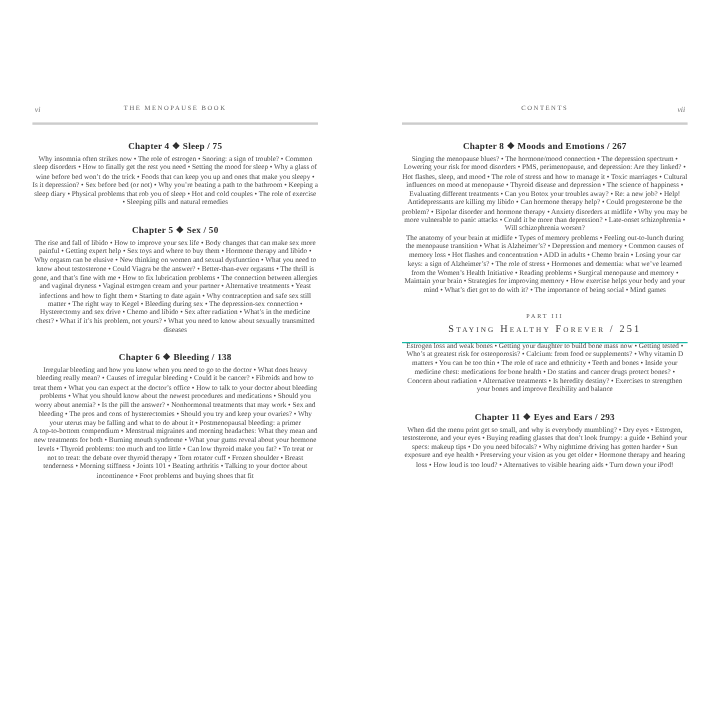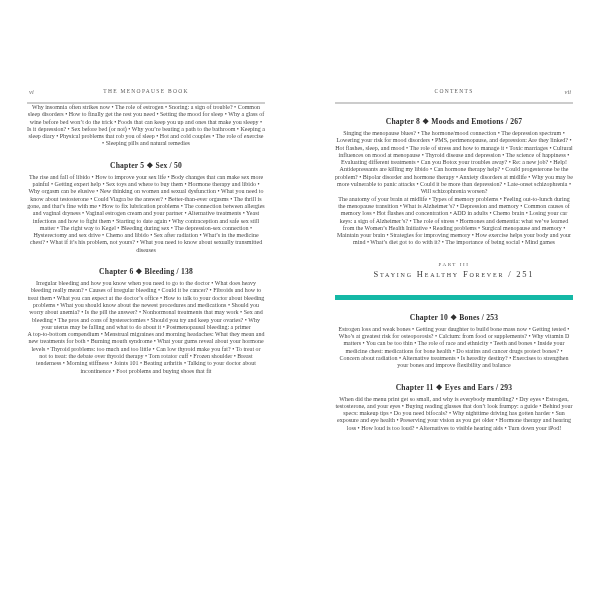--- a/index.html
+++ b/index.html
@@ -37,22 +37,22 @@
   }
   .chapter p {
     margin: 0;
     font-size: 6px; line-height: 7.3px;
     text-align: center;
     color: #464646;
   }
 
   .part-divider {
     margin-top: 15px;
-    border-bottom: 5px solid #14b8a6;
-    padding-bottom: 16px;
+    border-bottom: 1px solid #14b8a6;
+    padding-bottom: 6px;
   }
   .part-label {
     display: block; text-align: center;
     font-size: 5px; letter-spacing: 1.6px;
     color: #555; text-transform: uppercase;
   }
   .part-title {
     display: block; text-align: center;
     font-size: 8.5px; font-variant: small-caps;
     letter-spacing: 1.8px; color: #3a3a3a;
@@ -65,20 +65,21 @@
 <div class="spread">
 
   <section class="page page-left">
     <div class="page-header">
       <span class="folio">vi</span>
       <span class="running-head">THE MENOPAUSE BOOK</span>
     </div>
     <div class="header-rule"></div>
 
     <article class="chapter">
+      <h2>Chapter 4 ❖ Sleep / 75</h2>
       <p>Why insomnia often strikes now • The role of estrogen • Snoring: a sign of trouble? • Common sleep disorders • How to finally get the rest you need • Setting the mood for sleep • Why a glass of wine before bed won’t do the trick • Foods that can keep you up and ones that make you sleepy • Is it depression? • Sex before bed (or not) • Why you’re beating a path to the bathroom • Keeping a sleep diary • Physical problems that rob you of sleep • Hot and cold couples • The role of exercise • Sleeping pills and natural remedies</p>
     </article>
 
     <article class="chapter">
       <h2>Chapter 5 ❖ Sex / 50</h2>
       <p>The rise and fall of libido • How to improve your sex life • Body changes that can make sex more painful • Getting expert help • Sex toys and where to buy them • Hormone therapy and libido • Why orgasm can be elusive • New thinking on women and sexual dysfunction • What you need to know about testosterone • Could Viagra be the answer? • Better-than-ever orgasms • The thrill is gone, and that’s fine with me • How to fix lubrication problems • The connection between allergies and vaginal dryness • Vaginal estrogen cream and your partner • Alternative treatments • Yeast infections and how to fight them • Starting to date again • Why contraception and safe sex still matter • The right way to Kegel • Bleeding during sex • The depression-sex connection • Hysterectomy and sex drive • Chemo and libido • Sex after radiation • What’s in the medicine chest? • What if it’s his problem, not yours? • What you need to know about sexually transmitted diseases</p>
     </article>
 
     <article class="chapter">
       <h2>Chapter 6 ❖ Bleeding / 138</h2>
@@ -105,21 +106,20 @@
     <article class="chapter">
       <p>The anatomy of your brain at midlife • Types of memory problems • Feeling out-to-lunch during the menopause transition • What is Alzheimer’s? • Depression and memory • Common causes of memory loss • Hot flashes and concentration • ADD in adults • Chemo brain • Losing your car keys: a sign of Alzheimer’s? • The role of stress • Hormones and dementia: what we’ve learned from the Women’s Health Initiative • Reading problems • Surgical menopause and memory • Maintain your brain • Strategies for improving memory • How exercise helps your body and your mind • What’s diet got to do with it? • The importance of being social • Mind games</p>
     </article>
 
     <div class="part-divider">
       <span class="part-label">PART III</span>
       <span class="part-title">Staying Healthy Forever / 251</span>
     </div>
 
     <article class="chapter">
-      <h2>Chapter 10 ❖ Bones / 253</h2>
       <p>Estrogen loss and weak bones • Getting your daughter to build bone mass now • Getting tested • Who’s at greatest risk for osteoporosis? • Calcium: from food or supplements? • Why vitamin D matters • You can be too thin • The role of race and ethnicity • Teeth and bones • Inside your medicine chest: medications for bone health • Do statins and cancer drugs protect bones? • Concern about radiation • Alternative treatments • Is heredity destiny? • Exercises to strengthen your bones and improve flexibility and balance</p>
     </article>
 
     <article class="chapter">
       <h2>Chapter 11 ❖ Eyes and Ears / 293</h2>
       <p>When did the menu print get so small, and why is everybody mumbling? • Dry eyes • Estrogen, testosterone, and your eyes • Buying reading glasses that don’t look frumpy: a guide • Behind your specs: makeup tips • Do you need bifocals? • Why nighttime driving has gotten harder • Sun exposure and eye health • Preserving your vision as you get older • Hormone therapy and hearing loss • How loud is too loud? • Alternatives to visible hearing aids • Turn down your iPod!</p>
     </article>
   </section>
 
 </div>

